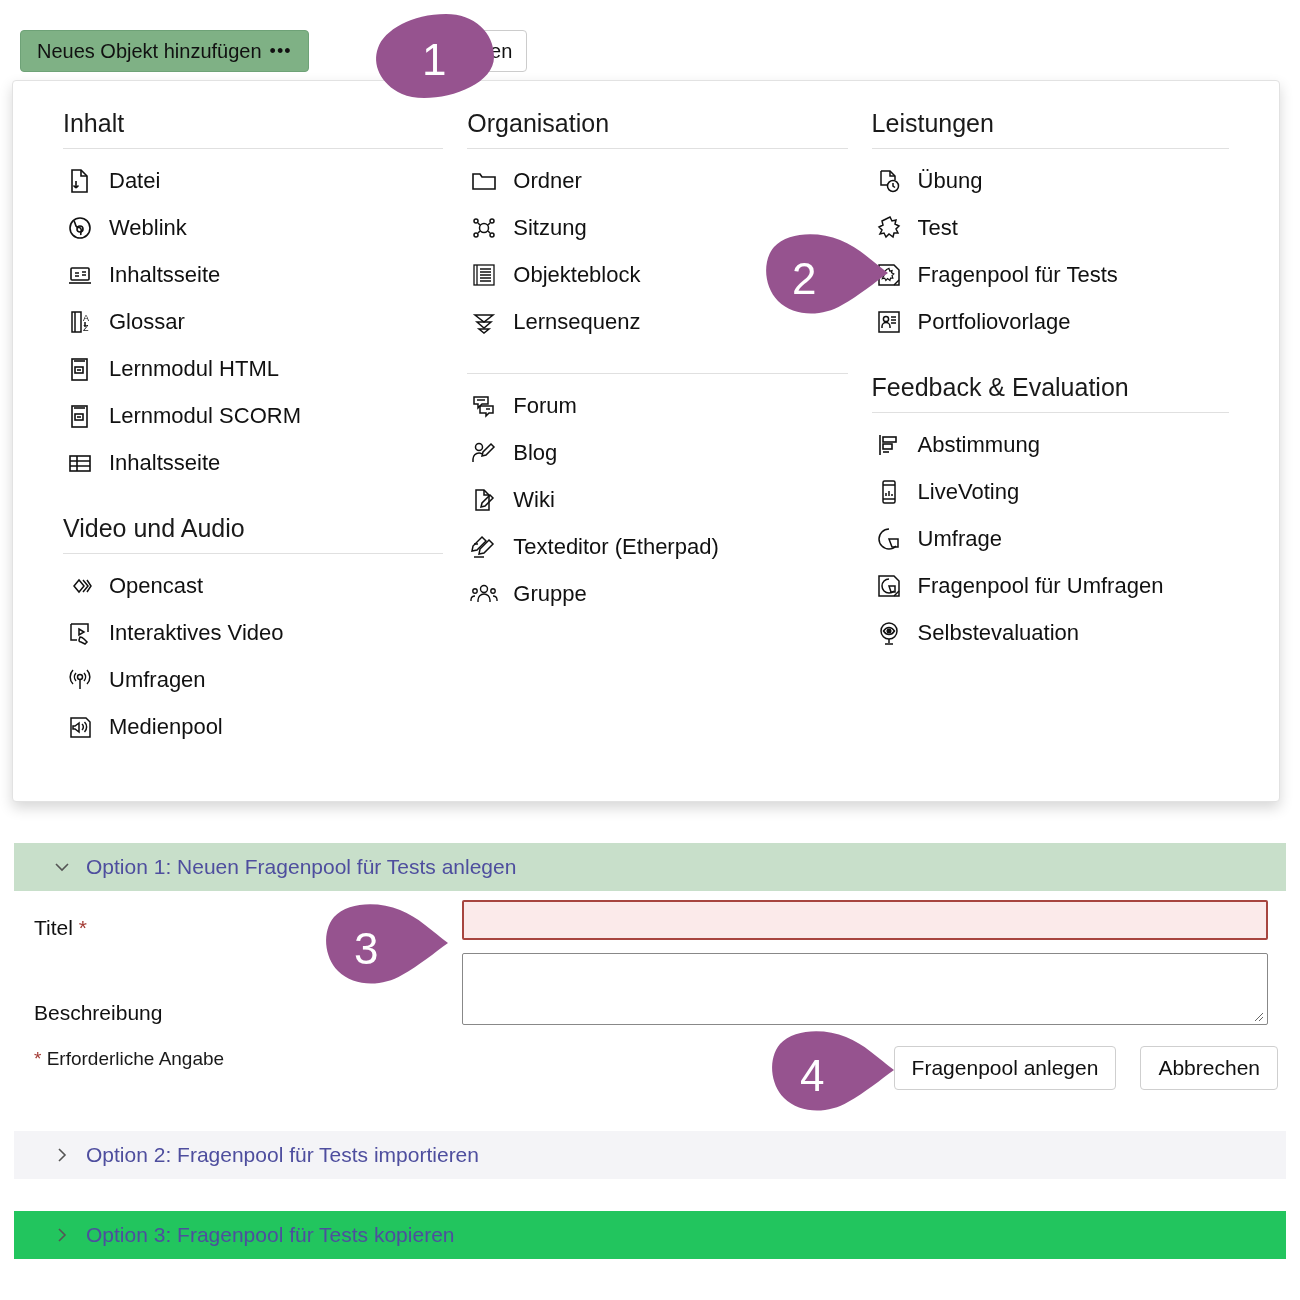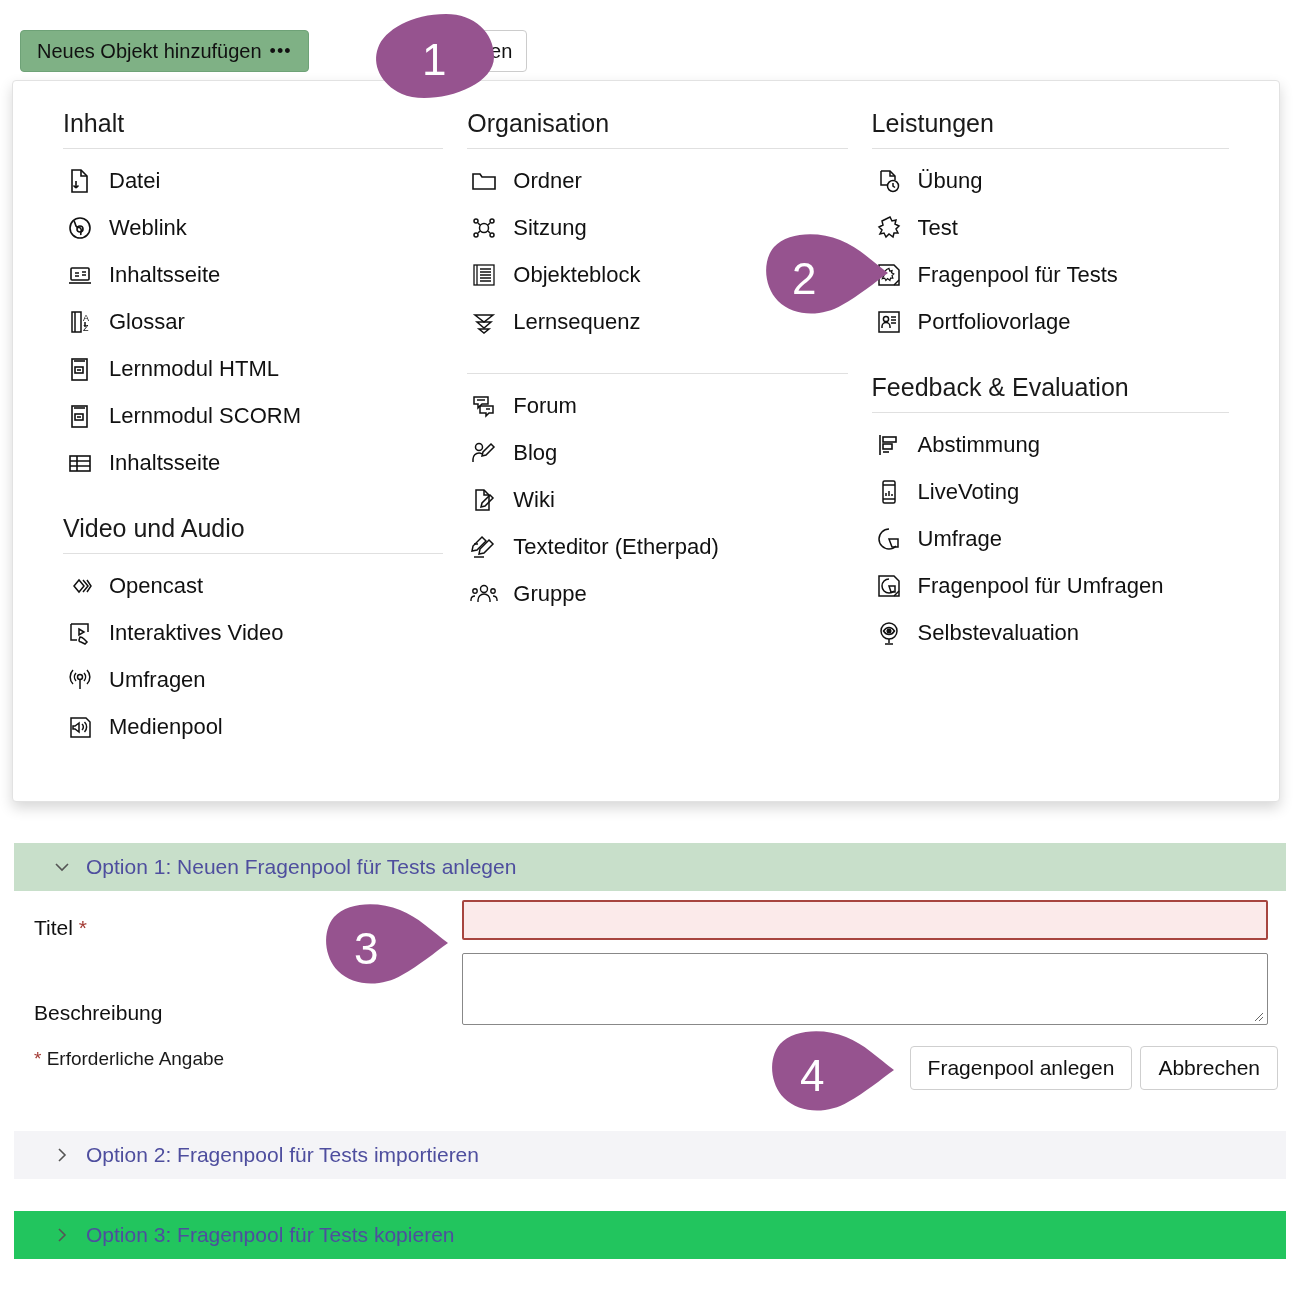--- a/index.html
+++ b/index.html
@@ -100,21 +100,21 @@
     position:absolute; right:3px; bottom:2px; width:14px; height:14px;
   }
   .row2 { margin-top:13px; }
 
   .footnote {
     position:absolute; left:34px; top:1048px;
     font-size:19px; color:#1a1a1a;
   }
   .footnote .req { color:#a33a34; }
 
-  .actions { position:absolute; right:22px; top:1046px; display:flex; gap:8px; }
+  .actions { position:absolute; right:22px; top:1046px; display:flex; gap:24px; }
   .btn {
     height:44px; padding:0 17px;
     background:#fff; border:1px solid #cfcfcf; border-radius:4px;
     display:flex; align-items:center;
     font-size:21px; color:#111; white-space:nowrap;
   }
 
   
   .callout { position:absolute; }
   .callout svg { display:block; overflow:visible; }

